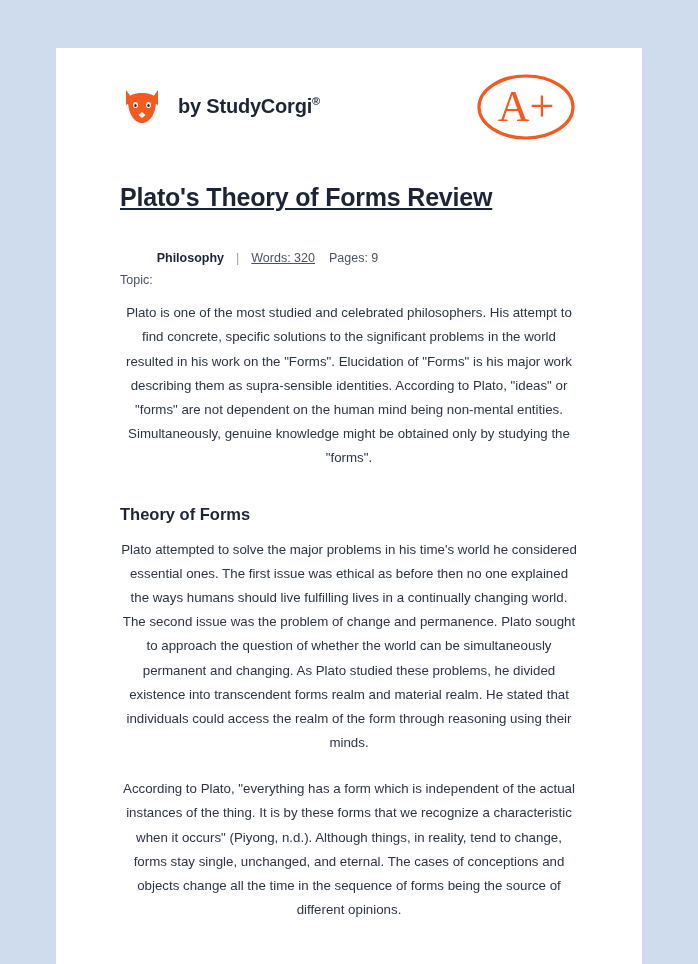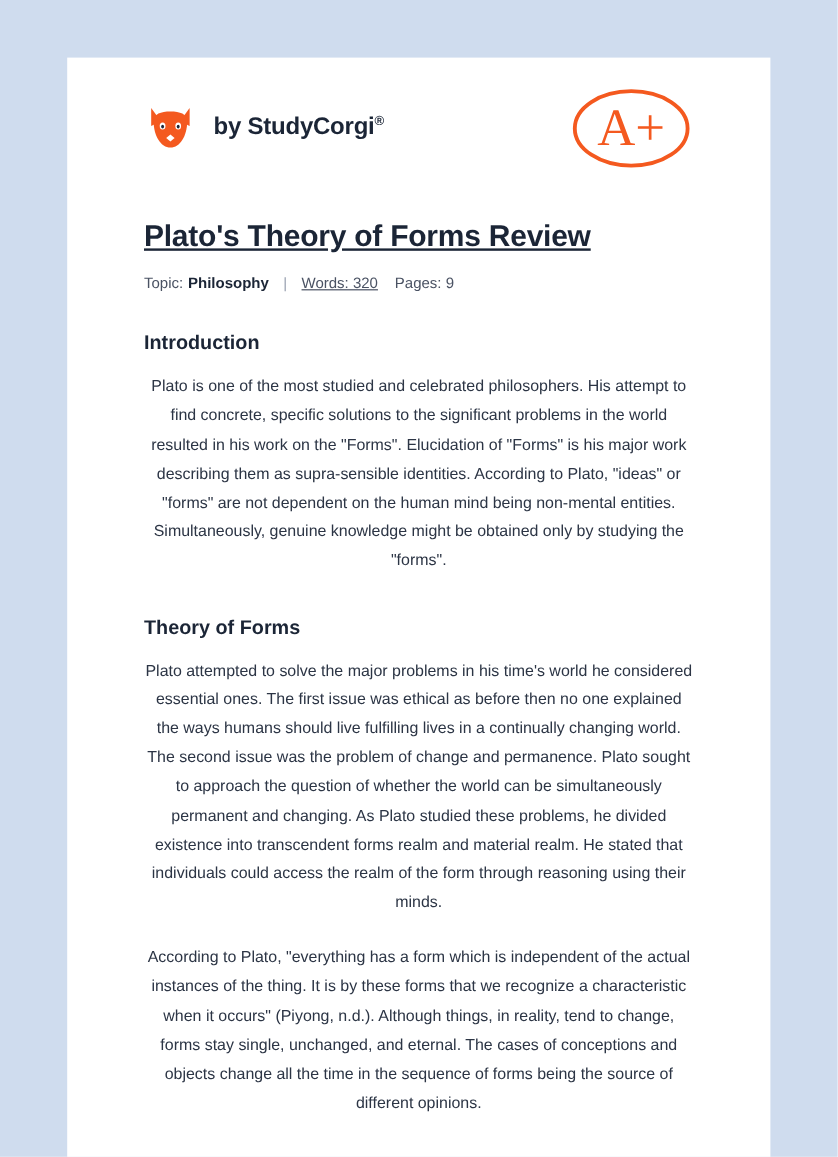--- a/index.html
+++ b/index.html
@@ -72,21 +72,21 @@
     text-decoration: underline;
   }
   .meta {
     margin-top: 16px;
     font-size: 12.5px;
     color: #4a5263;
     display: flex;
     align-items: center;
     flex-wrap: wrap;
   }
-  .meta .label { color: #4a5263; }
+  .meta .label { color: #4a5263; margin-top: 44px; }
   .meta .topic-link {
     color: #1b2536;
     font-weight: bold;
     text-decoration: none;
     margin-left: 4px;
   }
   .meta .sep {
     color: #9aa2b1;
     margin: 0 12px;
   }
@@ -140,21 +140,20 @@
     <h1 class="title">Plato's Theory of Forms Review</h1>
 
     <div class="meta">
       <span class="label">Topic:</span>
       <a class="topic-link" href="#">Philosophy</a>
       <span class="sep">|</span>
       <span class="words">Words: 320</span>
       <span class="pages">Pages: 9</span>
     </div>
 
-    <h2 class="section">Introduction</h2>
     <p class="para">Plato is one of the most studied and celebrated philosophers. His attempt to find concrete, specific solutions to the significant problems in the world resulted in his work on the "Forms". Elucidation of "Forms" is his major work describing them as supra-sensible identities. According to Plato, "ideas" or "forms" are not dependent on the human mind being non-mental entities. Simultaneously, genuine knowledge might be obtained only by studying the "forms".</p>
 
     <h2 class="section">Theory of Forms</h2>
     <p class="para">Plato attempted to solve the major problems in his time's world he considered essential ones. The first issue was ethical as before then no one explained the ways humans should live fulfilling lives in a continually changing world. The second issue was the problem of change and permanence. Plato sought to approach the question of whether the world can be simultaneously permanent and changing. As Plato studied these problems, he divided existence into transcendent forms realm and material realm. He stated that individuals could access the realm of the form through reasoning using their minds.</p>
     <p class="para">According to Plato, "everything has a form which is independent of the actual instances of the thing. It is by these forms that we recognize a characteristic when it occurs" (Piyong, n.d.). Although things, in reality, tend to change, forms stay single, unchanged, and eternal. The cases of conceptions and objects change all the time in the sequence of forms being the source of different opinions.</p>
 
   </div>
 </div>
 
 </body></html>

